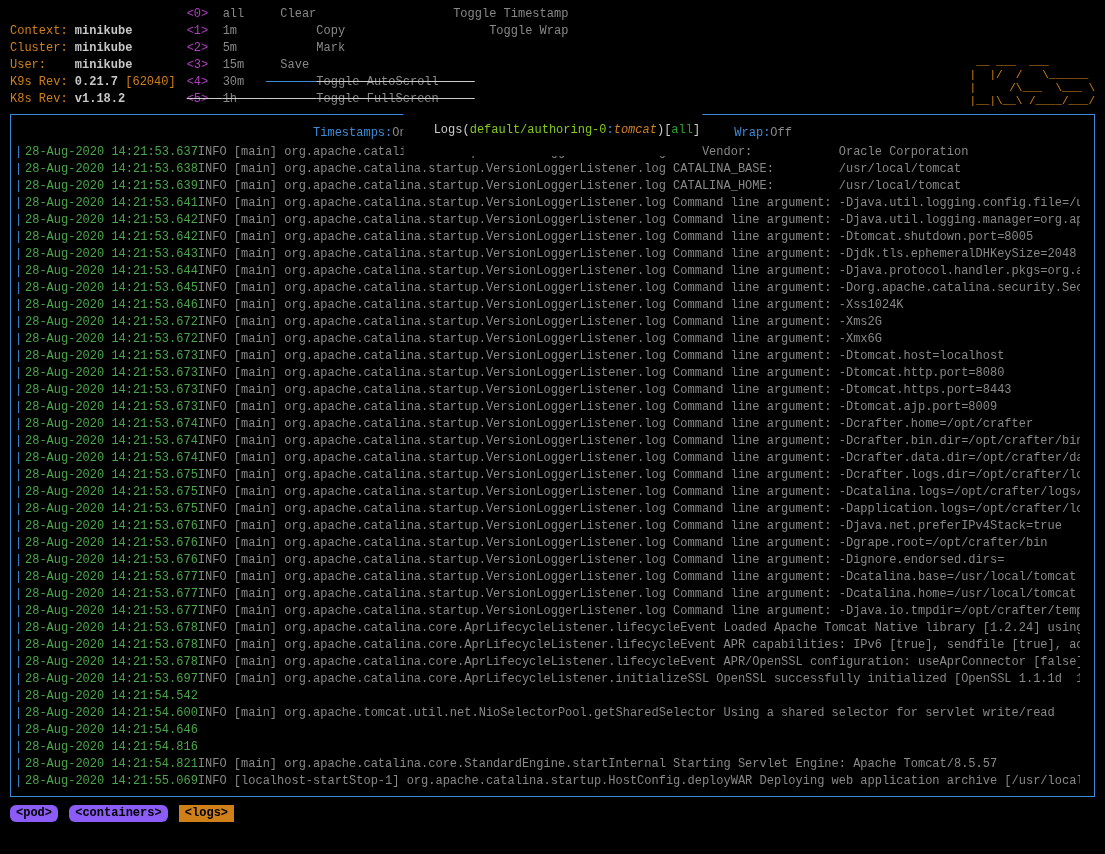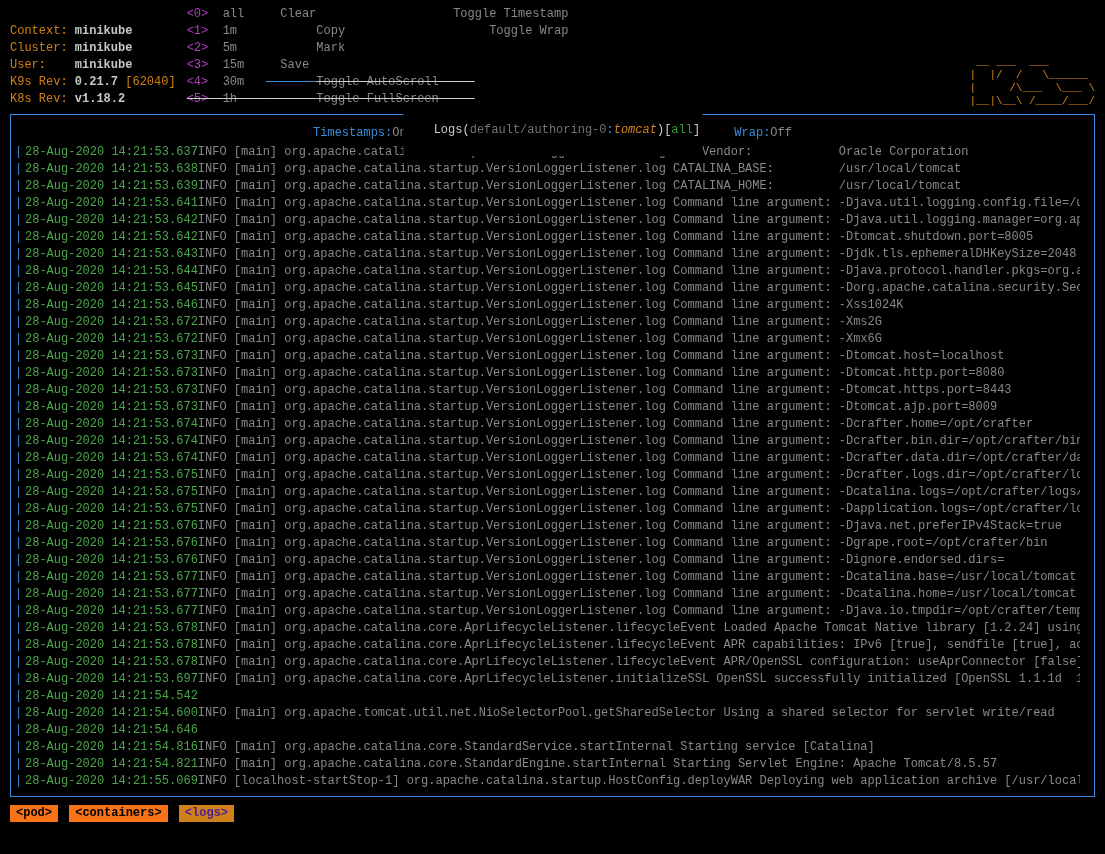--- a/index.html
+++ b/index.html
@@ -37,21 +37,21 @@
   .panel-title {
     position: absolute;
     top: -10px;
     left: 50%;
     transform: translateX(-50%);
     background: #000;
     padding: 0 2px;
     white-space: pre;
   }
   .pt-lbl { color: #ccc; font-family: Liberation Mono, monospace; }
-  .pt-ns  { color: #737373; margin-top: 7px; }
+  .pt-ns  { color: #84cc16; margin-top: 7px; }
   .pt-pod { color: #3b8bd8; }
   .pt-ct  { color: #d08018; font-style: italic; }
   .pt-all { color: #2ca02c; }
   .status-row {
     display: flex;
     gap: 42px;
     justify-content: center;
     margin: 8px 0 2px 0;
   }
   .st-lbl { color: #3b8bd8; }
@@ -64,22 +64,22 @@
   .bar { color: #3b8bd8; width: 10px; flex: 0 0 auto; }
   .ts  { color: #4aa64a; }
   .msg { color: #888; flex: 1 1 auto; overflow: hidden; text-overflow: clip; }
   .crumbs { margin-top: 8px; }
   .crumb {
     display: inline-block;
     padding: 0 6px;
     font-weight: bold;
     margin-right: 4px;
   }
-  .crumb.cyan   { background: #f97316; color: #000; }
-  .crumb.orange { background: #d08018; color: #4c1d95; }
+  .crumb.cyan   { background: #8b5cf6; color: #000; border-radius: 6px; }
+  .crumb.orange { background: #d08018; color: #000000; }
 </style>
 </head>
 <body>
 
 <div class="top">
   <div class="meta" id="meta"><span class="k">Context:</span> <span class="v">minikube</span>
 <span class="k">Cluster:</span> <span class="v">minikube</span>
 <span class="k">User:   </span> <span class="v">minikube</span>
 <span class="k">K9s Rev:</span> <span class="v">0.21.7</span> <span class="br">[62040]</span>
 <span class="k">K8s Rev:</span> <span class="v">v1.18.2</span></div>
@@ -135,21 +135,21 @@
       <div class="logline"><span class="bar">|</span><span class="ts">28-Aug-2020 14:21:53.677</span> <span class="msg">INFO [main] org.apache.catalina.startup.VersionLoggerListener.log Command line argument: -Dcatalina.base=/usr/local/tomcat</span><span class="bar" style="text-align:right;margin-left:auto"> |</span></div>
       <div class="logline"><span class="bar">|</span><span class="ts">28-Aug-2020 14:21:53.677</span> <span class="msg">INFO [main] org.apache.catalina.startup.VersionLoggerListener.log Command line argument: -Dcatalina.home=/usr/local/tomcat</span><span class="bar" style="text-align:right;margin-left:auto"> |</span></div>
       <div class="logline"><span class="bar">|</span><span class="ts">28-Aug-2020 14:21:53.677</span> <span class="msg">INFO [main] org.apache.catalina.startup.VersionLoggerListener.log Command line argument: -Djava.io.tmpdir=/opt/crafter/temp/t</span><span class="bar" style="text-align:right;margin-left:auto"> |</span></div>
       <div class="logline"><span class="bar">|</span><span class="ts">28-Aug-2020 14:21:53.678</span> <span class="msg">INFO [main] org.apache.catalina.core.AprLifecycleListener.lifecycleEvent Loaded Apache Tomcat Native library [1.2.24] using A</span><span class="bar" style="text-align:right;margin-left:auto"> |</span></div>
       <div class="logline"><span class="bar">|</span><span class="ts">28-Aug-2020 14:21:53.678</span> <span class="msg">INFO [main] org.apache.catalina.core.AprLifecycleListener.lifecycleEvent APR capabilities: IPv6 [true], sendfile [true], acce</span><span class="bar" style="text-align:right;margin-left:auto"> |</span></div>
       <div class="logline"><span class="bar">|</span><span class="ts">28-Aug-2020 14:21:53.678</span> <span class="msg">INFO [main] org.apache.catalina.core.AprLifecycleListener.lifecycleEvent APR/OpenSSL configuration: useAprConnector [false],</span><span class="bar" style="text-align:right;margin-left:auto"> |</span></div>
       <div class="logline"><span class="bar">|</span><span class="ts">28-Aug-2020 14:21:53.697</span> <span class="msg">INFO [main] org.apache.catalina.core.AprLifecycleListener.initializeSSL OpenSSL successfully initialized [OpenSSL 1.1.1d  10</span><span class="bar" style="text-align:right;margin-left:auto"> |</span></div>
       <div class="logline"><span class="bar">|</span><span class="ts">28-Aug-2020 14:21:54.542</span> <span class="bar" style="text-align:right;margin-left:auto"> |</span></div>
       <div class="logline"><span class="bar">|</span><span class="ts">28-Aug-2020 14:21:54.600</span> <span class="msg">INFO [main] org.apache.tomcat.util.net.NioSelectorPool.getSharedSelector Using a shared selector for servlet write/read</span><span class="bar" style="text-align:right;margin-left:auto"> |</span></div>
       <div class="logline"><span class="bar">|</span><span class="ts">28-Aug-2020 14:21:54.646</span> <span class="bar" style="text-align:right;margin-left:auto"> |</span></div>
-      <div class="logline"><span class="bar">|</span><span class="ts">28-Aug-2020 14:21:54.816</span> <span class="msg">INFO [main] org.apache.catalina.core.StandardService.startInternal Starting service [Catalina]</span><span class="bar" style="text-align:right;margin-left:auto"> |</span></div>
+      <div class="logline"><span class="bar">|</span><span class="ts">28-Aug-2020 14:21:54.816</span> <span class="bar" style="text-align:right;margin-left:auto"> |</span></div>
       <div class="logline"><span class="bar">|</span><span class="ts">28-Aug-2020 14:21:54.821</span> <span class="msg">INFO [main] org.apache.catalina.core.StandardEngine.startInternal Starting Servlet Engine: Apache Tomcat/8.5.57</span><span class="bar" style="text-align:right;margin-left:auto"> |</span></div>
       <div class="logline"><span class="bar">|</span><span class="ts">28-Aug-2020 14:21:55.069</span> <span class="msg">INFO [localhost-startStop-1] org.apache.catalina.startup.HostConfig.deployWAR Deploying web application archive [/usr/local/t</span><span class="bar" style="text-align:right;margin-left:auto"> |</span></div>
     </div>
 </div>
 
 <div class="crumbs">
   <span class="crumb cyan">&lt;pod&gt;</span>
   <span class="crumb cyan">&lt;containers&gt;</span>
   <span class="crumb orange">&lt;logs&gt;</span>
 </div>

